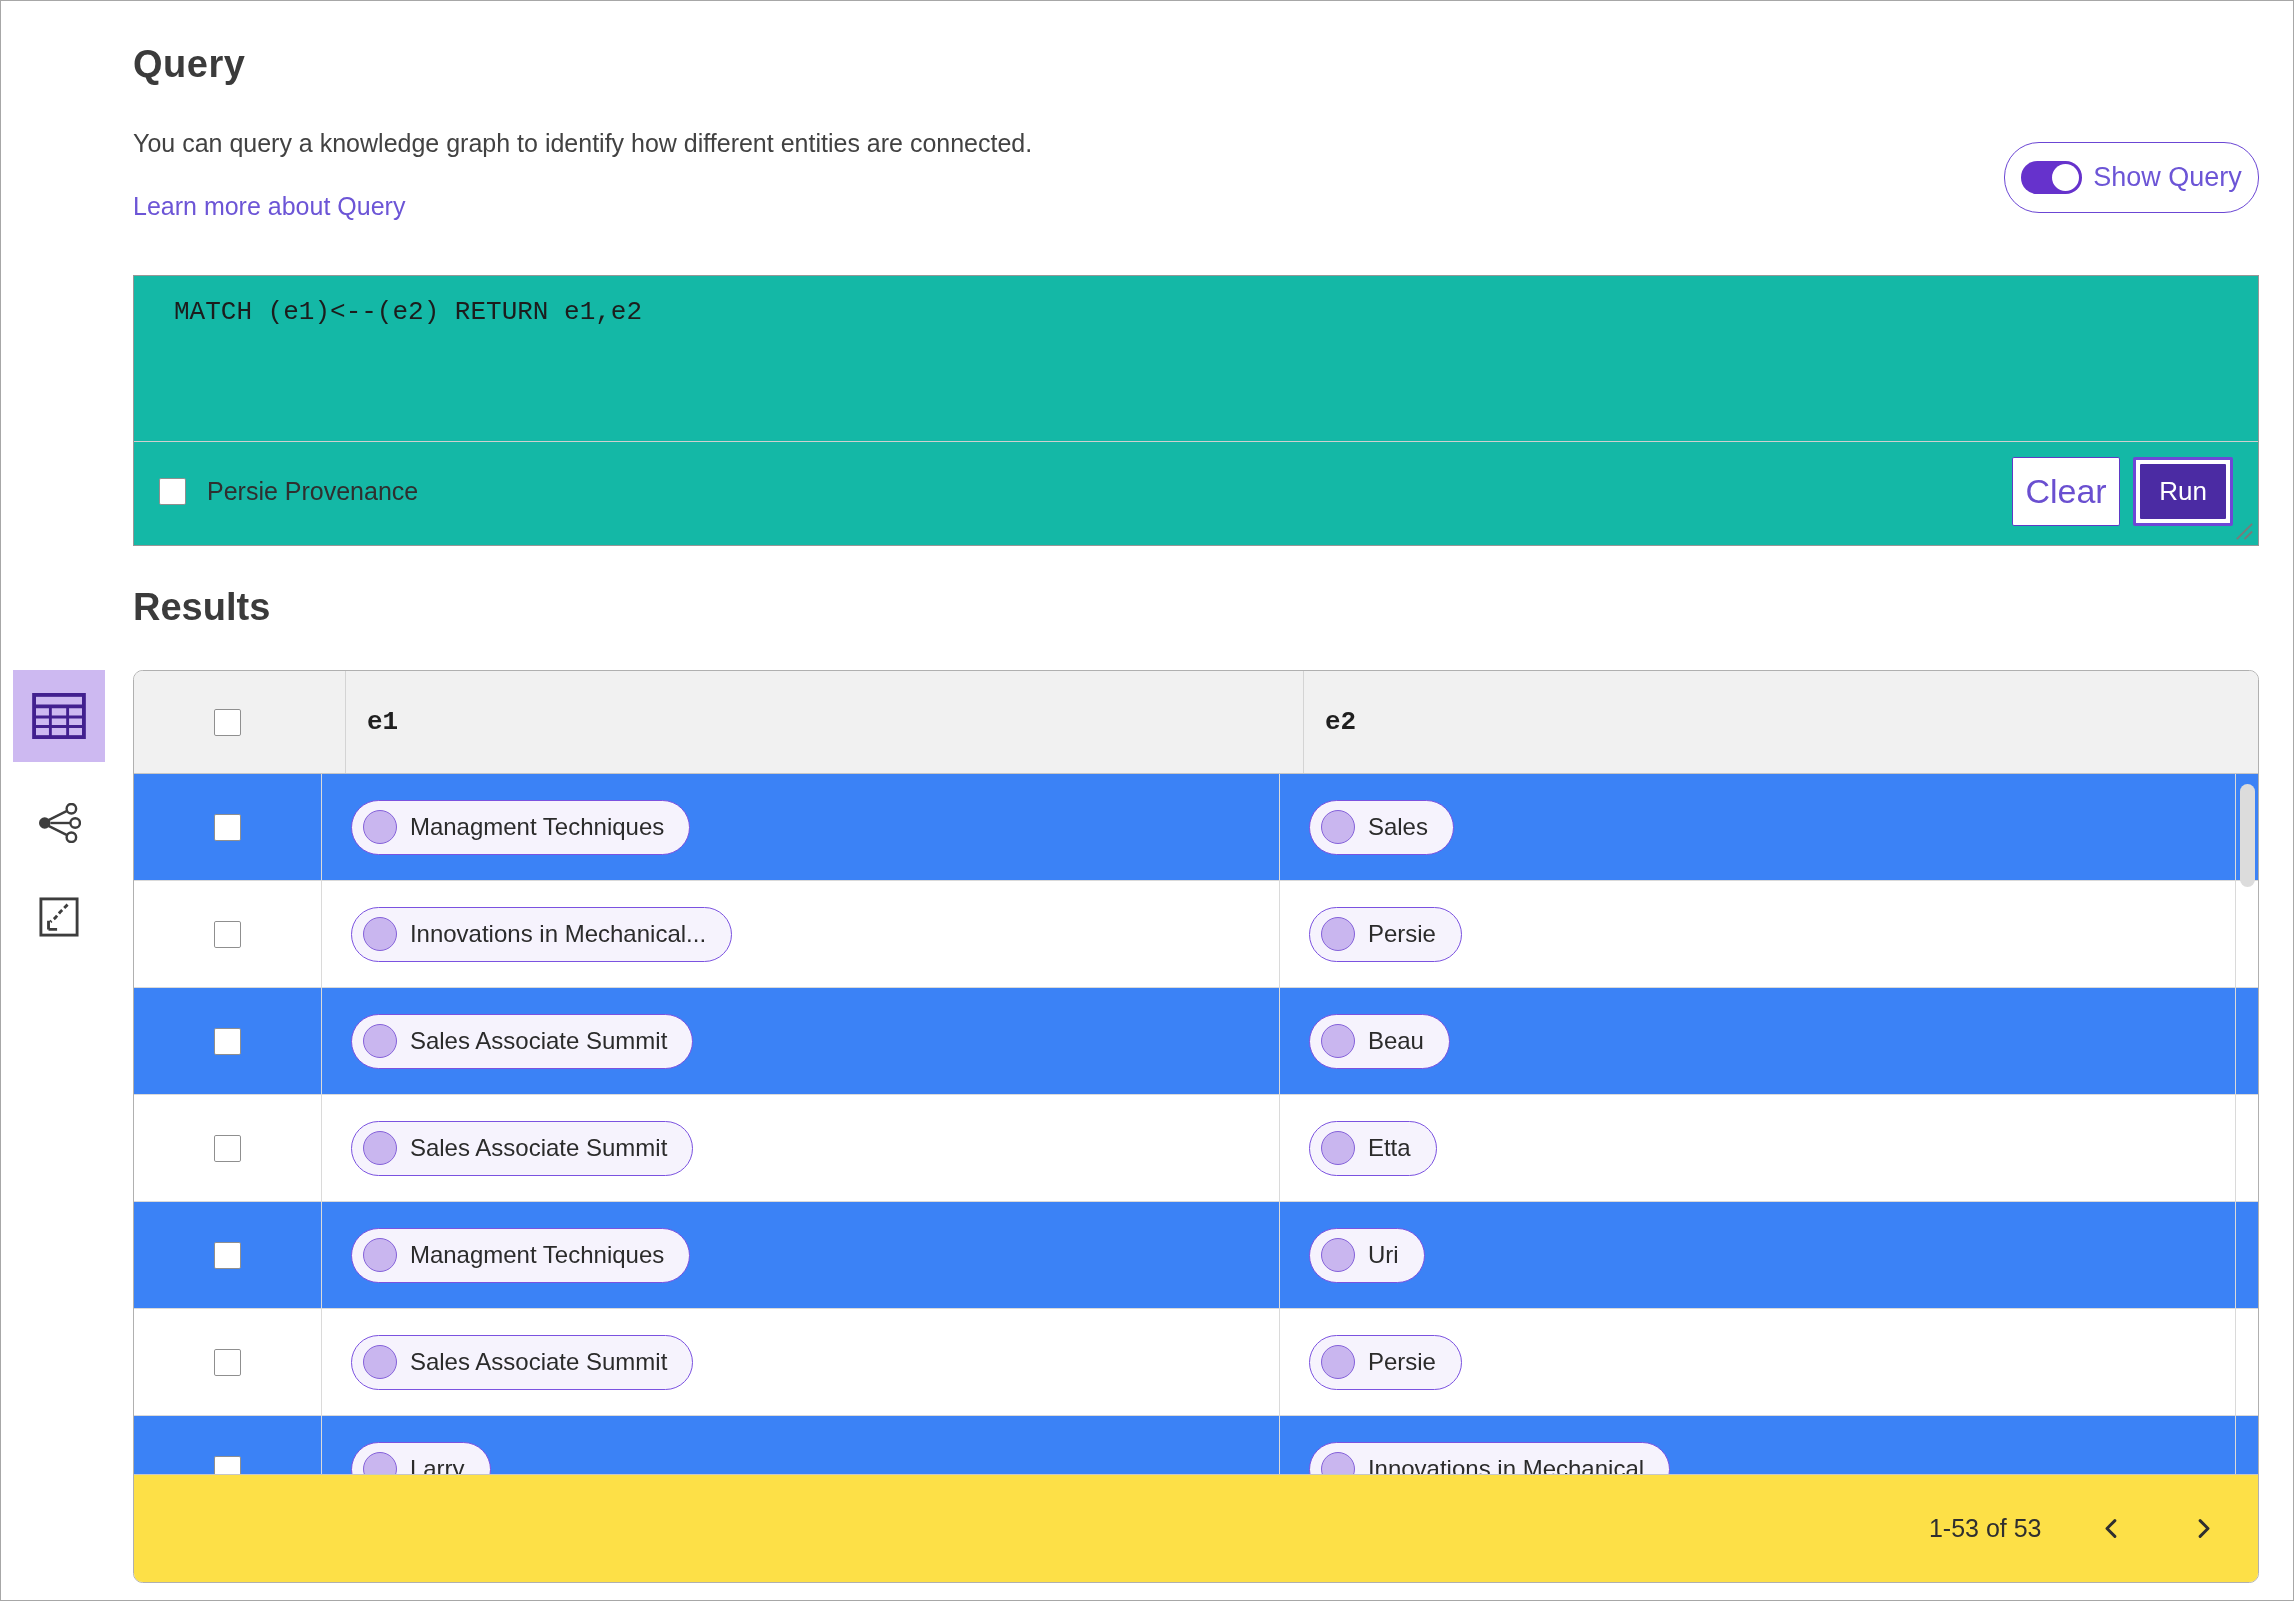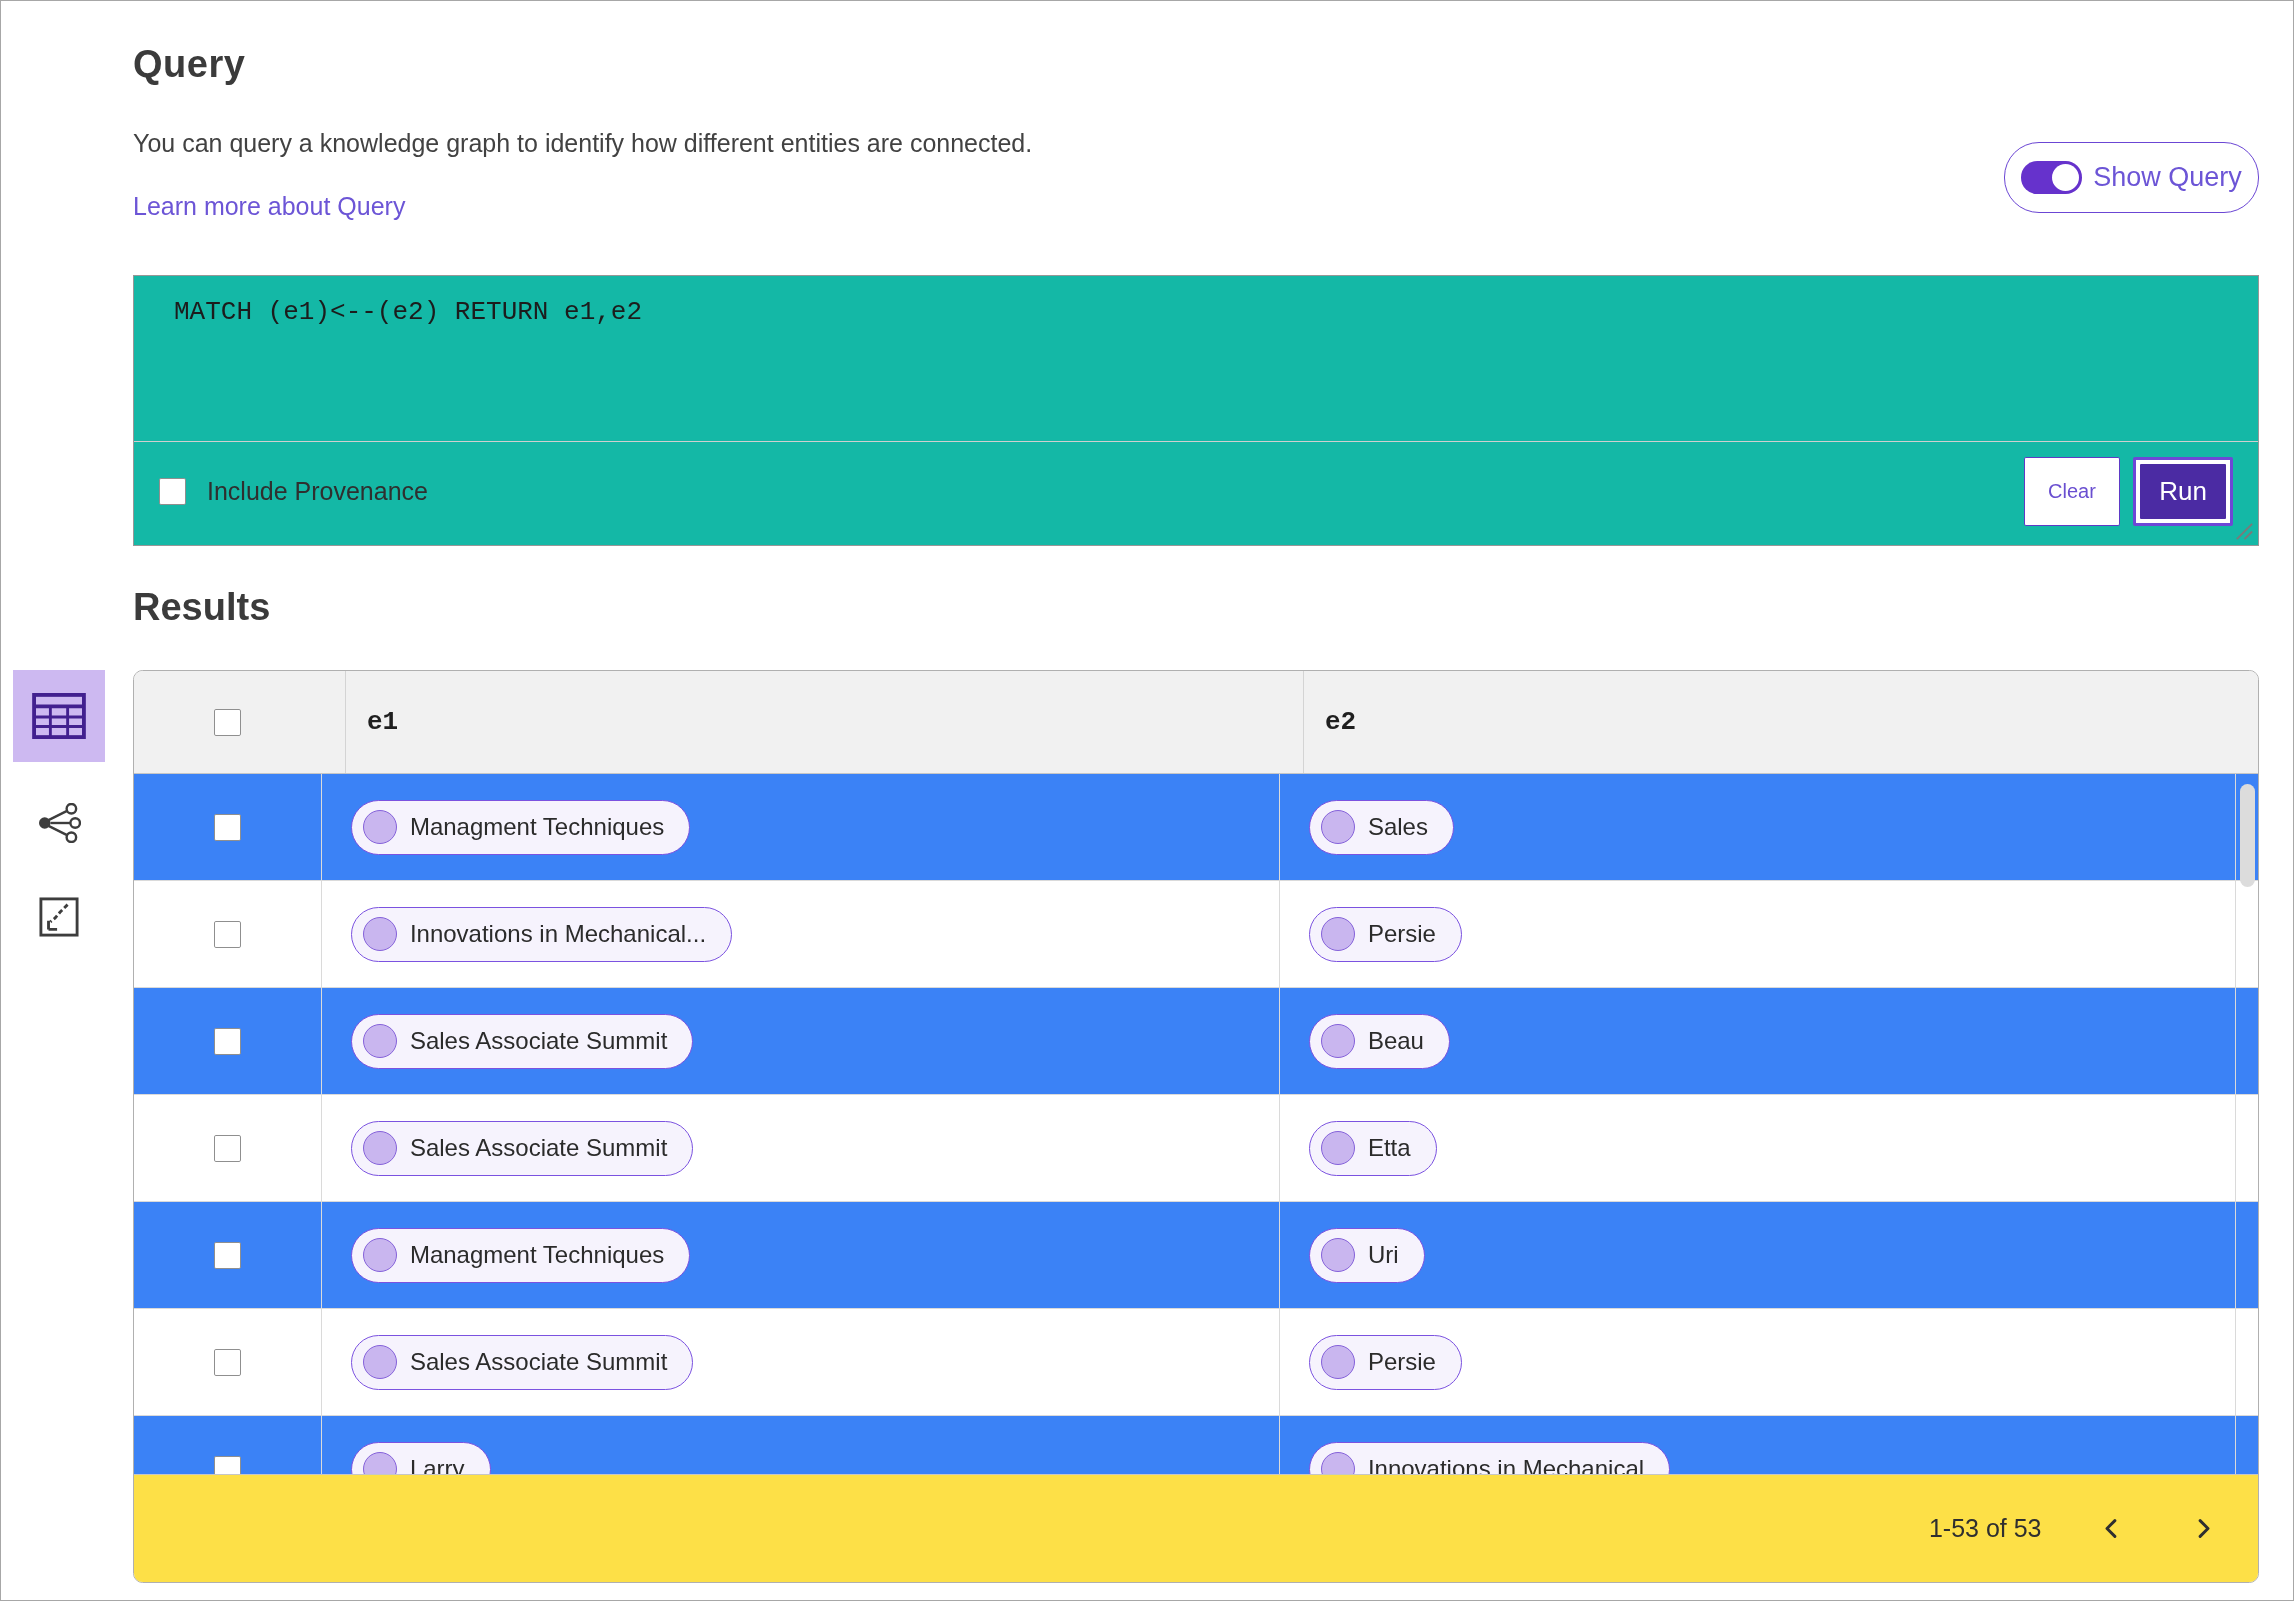--- a/index.html
+++ b/index.html
@@ -38,22 +38,22 @@
     height:99px; display:flex; align-items:center; justify-content:space-between; padding:0 25px;
   }
   .prov-wrap { display:flex; align-items:center; gap:21px; cursor:pointer; }
   input.cbx {
     appearance:none; -webkit-appearance:none; width:27px; height:27px;
     border:1.9px solid #8f8f8f; border-radius:1.9px; background:#fff; cursor:pointer; display:block;
   }
   .prov-label { font-size:25px; color:#2f2f2f; }
   .query-actions { display:flex; align-items:center; gap:13.4px; }
   .clear-btn {
-    width:96px; height:69px; background:#fff; border:1.9px solid #5f3ac6; border-radius:1.9px;
-    color:#6a4fd0; font-size:20px; font-family:"Liberation Sans", sans-serif; cursor:pointer;
+    width:108px; height:69px; background:#fff; border:1.9px solid #5f3ac6; border-radius:1.9px;
+    color:#6a4fd0; font-size:34px; font-family:"Liberation Sans", sans-serif; cursor:pointer;
   }
   .run-ring { border:3.8px solid #6d48d6; border-radius:1.9px; padding:3.8px; background:#fff; }
   .run-btn {
     width:86px; height:55px; background:#4b2ba3; border:none; border-radius:1px;
     color:#fff; font-size:26px; font-family:"Liberation Sans", sans-serif; cursor:pointer;
   }
 
   
   .results-title { position:absolute; left:132px; top:585px; font-size:38px; font-weight:700; color:#3b3b3b; }
 
@@ -117,21 +117,21 @@
 
   <div class="query-box">
     <div class="query-textarea">MATCH (e1)&lt;--(e2) RETURN e1,e2</div>
     <svg class="resize-handle" width="21" height="21" viewBox="0 0 22 22">
       <line x1="4" y1="20" x2="20" y2="4" stroke="#7a7a7a" stroke-width="2"></line>
       <line x1="12" y1="20" x2="20" y2="12" stroke="#7a7a7a" stroke-width="2"></line>
     </svg>
     <div class="query-footer">
       <label class="prov-wrap">
         <input type="checkbox" class="cbx" style="">
-        <span class="prov-label">Include Provenance</span>
+        <span class="prov-label">Persie Provenance</span>
       </label>
       <div class="query-actions">
         <button class="clear-btn">Clear</button>
         <span class="run-ring">
           <button class="run-btn">Run</button>
         </span>
       </div>
     </div>
   </div>
 

